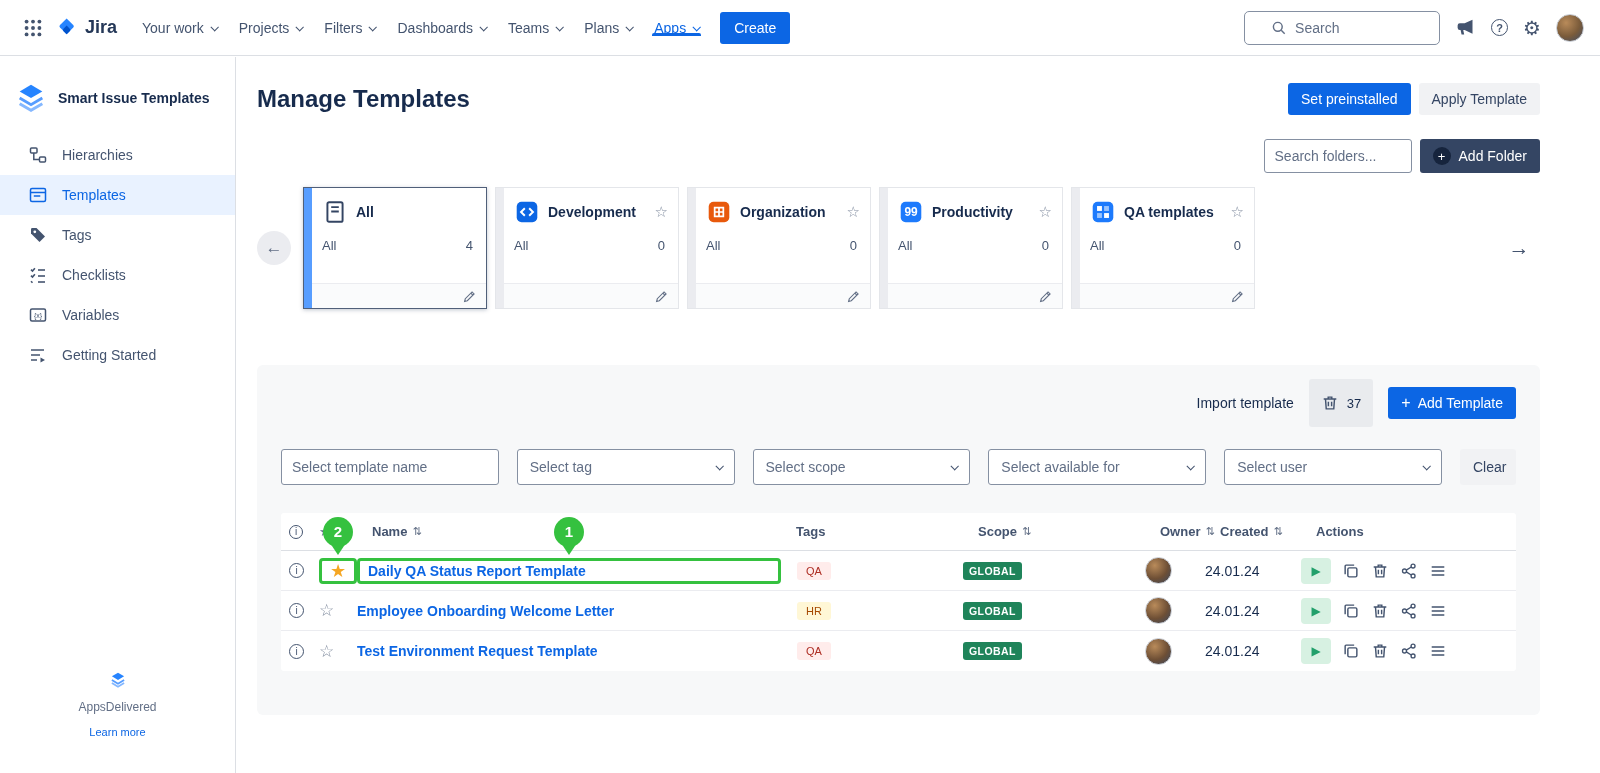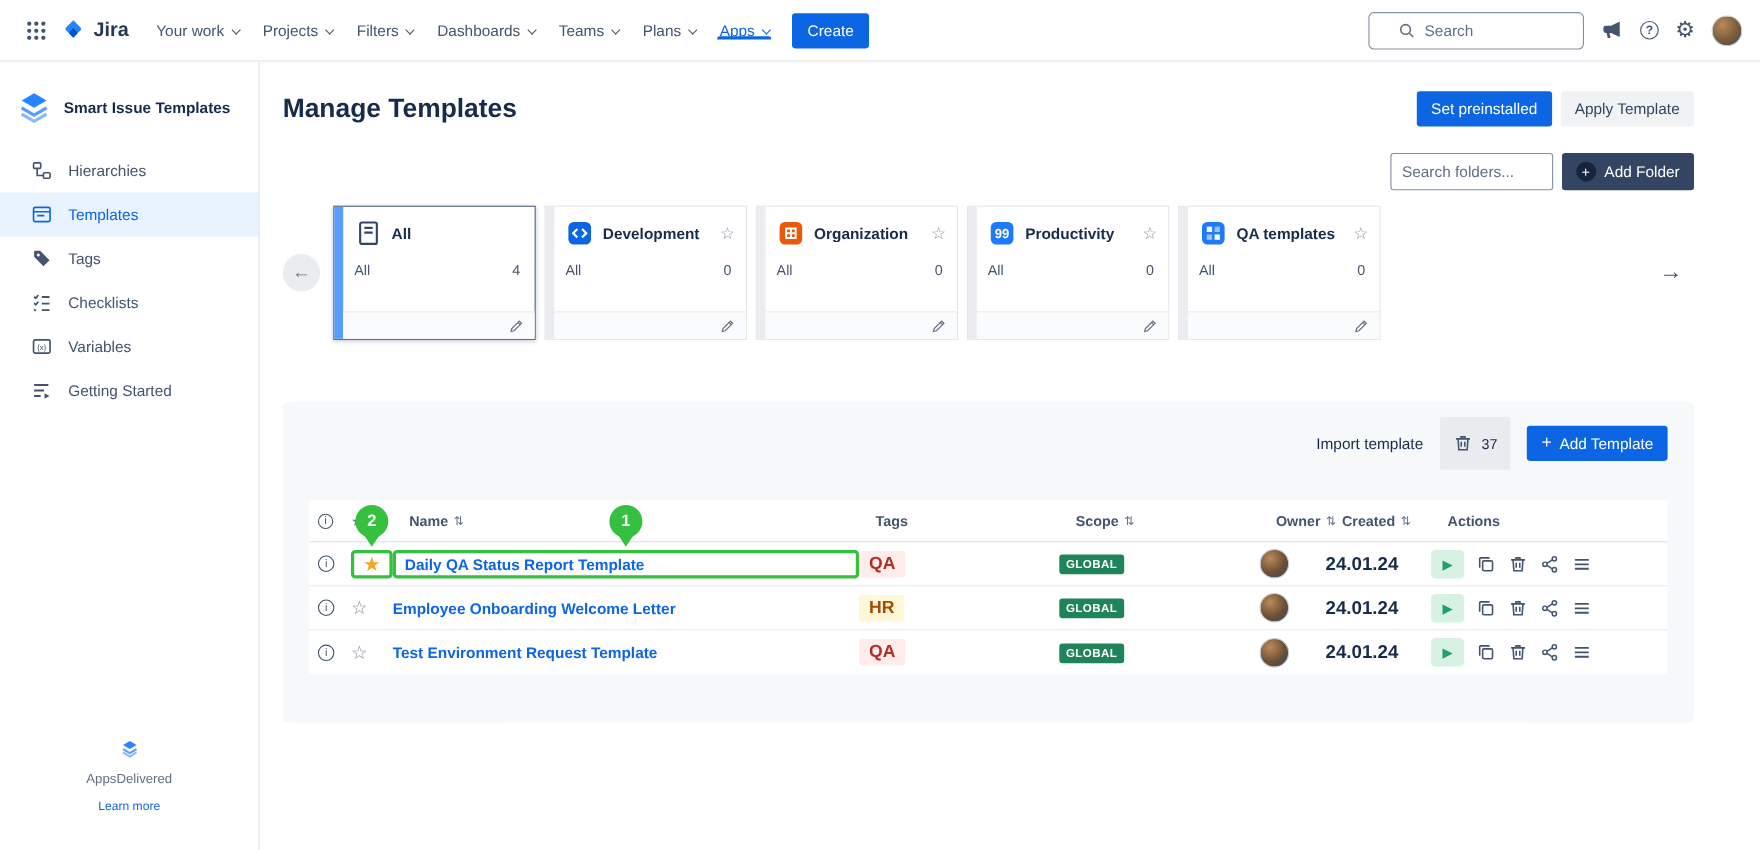--- a/index.html
+++ b/index.html
@@ -85,26 +85,26 @@
   .table{background:#fff;margin-top:28px;border-radius:3px;}
   .trow{display:grid;grid-template-columns:30px 38px 424px 182px 182px 60px 96px 1fr;align-items:center;height:40px;padding:0 8px;border-bottom:1px solid #EBECF0;}
   .trow.thead{height:38px;color:#44546F;font-size:13px;font-weight:bold;border-bottom:1px solid #DCDFE4;}
   .hcell{display:flex;align-items:center;gap:5px;padding-left:15px;}
   .sort{font-size:11px;color:#626F86;font-weight:normal;}
   .info-i{width:15px;height:15px;border:1.4px solid #44546F;border-radius:50%;display:inline-flex;align-items:center;justify-content:center;font-size:10px;color:#44546F;font-weight:500;font-style:normal;cursor:pointer;}
   .star{font-size:17px;color:#8590A2;cursor:pointer;line-height:1;}
   .star.on{color:var(--star,#F5A623);font-size:18px;}
   .hstar{font-size:13px;color:#626F86;}
   .tpl-link{color:var(--accent,#0C66E4);font-size:14px;font-weight:600;text-decoration:none;cursor:pointer;white-space:nowrap;}
-  .tag{display:inline-block;padding:3px 9px;border-radius:3px;font-size:16px;font-weight:bold;}
+  .tag{display:inline-block;padding:3px 9px;border-radius:3px;font-size:11px;font-weight:normal;margin-left:16px;}
   .tag.qa{background:#FFECEB;color:#AE2E24;}
   .tag.hr{background:#FFF7D6;color:#A54800;}
   .scope-badge{display:inline-block;background:var(--badge_green,#1F845A);color:#fff;font-size:10.5px;font-weight:bold;padding:3px 6px;border-radius:3px;letter-spacing:.4px;}
   .row-avatar{width:27px;height:27px;border-radius:50%;background:radial-gradient(circle at 35% 30%,#b98b5a,#6e4f35 55%,#39475f);border:1px solid #c7ccd4;cursor:pointer;}
-  .created{font-size:17px;color:#172B4D;font-weight:bold;}
+  .created{font-size:14px;color:#172B4D;}
   .actions{display:flex;align-items:center;gap:11px;justify-self:start;}
   .play-btn{width:30px;height:26px;border-radius:4px;background:#D7F1E2;color:#22A06B;border:none;font-size:12px;display:flex;align-items:center;justify-content:center;cursor:pointer;}
   .act-icon{width:18px;height:18px;color:#44546F;cursor:pointer;flex:none;}
 
   
   .green-box{border:3px solid var(--green,#35C13F);border-radius:4px;}
   .star-wrap{position:relative;display:inline-flex;align-items:center;justify-content:center;padding:1px 4px;background:#fff;}
   .name-wrap{position:relative;display:inline-flex;align-items:center;padding:2px 8px;background:#fff;}
   .marker{position:absolute;left:50%;bottom:calc(100% + 14px);transform:translateX(-50%);width:30px;height:30px;border-radius:50%;background:var(--green,#35C13F);color:#fff;font-weight:bold;font-size:15px;display:flex;align-items:center;justify-content:center;z-index:40;}
   .marker::after{content:"";position:absolute;top:100%;left:50%;transform:translateX(-50%);margin-top:-4px;border:8px solid transparent;border-top:12px solid var(--green,#35C13F);}
@@ -431,20 +431,40 @@
             <path d="M3 5.5h14M8 5.5V3.5h4v2M5 5.5l.8 11h8.4l.8-11M8.2 8.5v5M11.8 8.5v5"></path>
           </svg>
         <span>37</span>
       </button>
       <button class="btn btn-blue" style="display:inline-flex;align-items:center;gap:7px;">
         <span style="font-size:16px;line-height:1;">+</span>
         <span>Add Template</span>
       </button>
     </div>
 
+    <div class="filters">
+      <input class="input filter-input" placeholder="Select template name" style="">
+      <div class="filter-select">
+          <span>Select tag</span>
+          <i class="chev"></i>
+        </div>
+      <div class="filter-select">
+          <span>Select scope</span>
+          <i class="chev"></i>
+        </div>
+      <div class="filter-select">
+          <span>Select available for</span>
+          <i class="chev"></i>
+        </div>
+      <div class="filter-select">
+          <span>Select user</span>
+          <i class="chev"></i>
+        </div>
+      <button class="btn btn-gray clear-btn">Clear</button>
+    </div>
 
     <div class="table">
 
       <div class="trow thead">
         <span class="info-i" style="width:14px;height:14px;">i</span>
         <span class="hstar">★</span>
         <span class="hcell">
             <span>Name</span>
             <span class="sort">⇅</span>
           </span>

